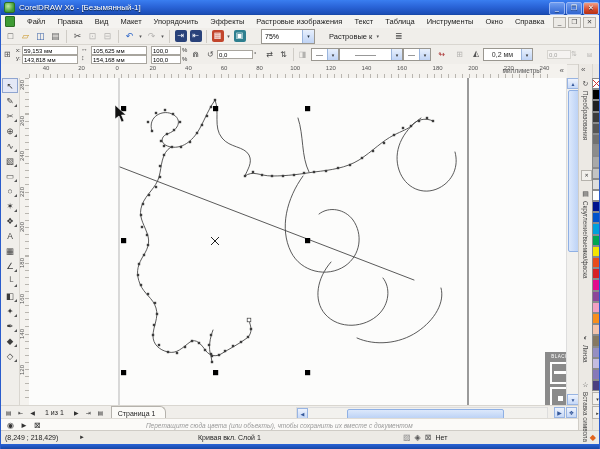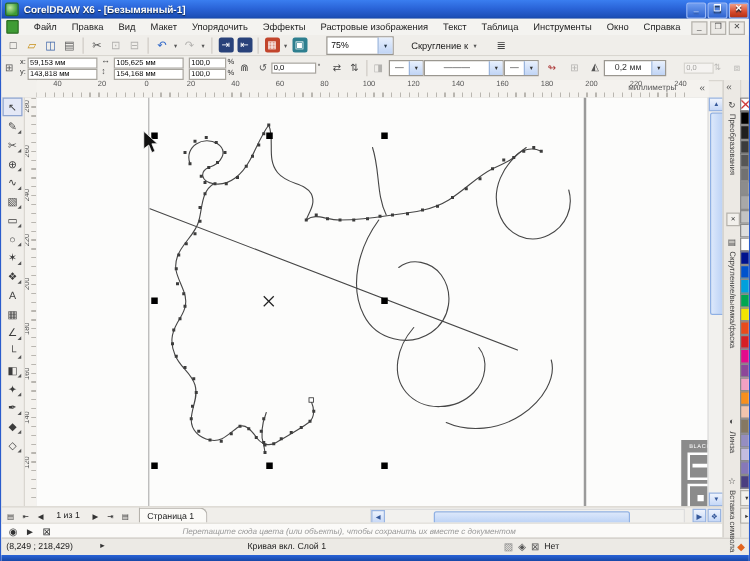--- a/index.html
+++ b/index.html
@@ -2,21 +2,21 @@
 <html><head>
 <meta charset="utf-8">
 <style>
   html,body{margin:0;padding:0;background:#9a9a9a;}
   #app{position:relative;width:600px;height:449px;font-family:"Liberation Sans",sans-serif;
        background:#f0eeea;overflow:hidden;border-left:1px solid #2a5ccc;border-right:1px solid #2a5ccc;box-sizing:border-box;
        -webkit-font-smoothing:antialiased;}
   
   #titlebar{position:absolute;left:0;top:0;width:600px;height:15px;
      background:linear-gradient(#3a7ef0,#2a64d8 45%,#1c4fb8 90%,#1646a4);
-     display:flex;align-items:center;color:#fff;font-size:8px;font-weight:bold;
+     display:flex;align-items:center;color:#fff;font-size:8px;font-weight:normal;
      text-shadow:0 1px 1px #123;}
   #app-icon{width:9px;height:9px;margin:0 4px 0 3px;border-radius:2px;
      background:radial-gradient(circle at 35% 35%,#bfe8a0,#3f9c35 70%);border:1px solid #2c6e24;}
   .winbtns{position:absolute;right:2px;top:2px;display:flex;gap:1px;}
   .wbtn{width:14px;height:11px;font-size:7px;line-height:10px;text-align:center;color:#fff;
      border:1px solid #9ab8f5;border-radius:2px;background:linear-gradient(#6f9df0,#2e63cf);}
   .wbtn.close{background:linear-gradient(#f0a088,#d6492c 60%,#b23014);}
   
   #menubar{position:absolute;left:0;top:15px;width:600px;height:13px;background:#f4f3f0;
      border-bottom:1px solid #d9d6d0;display:flex;align-items:center;font-size:7.5px;color:#222;}
@@ -191,21 +191,21 @@
         <span class="dda">▾</span>
         <div class="tbtn">
           <span class="chip" style="background: rgb(46, 127, 143);">▣</span>
         </div>
       </span>
     <div id="zoom-combo" class="combo">
       <span class="val" style="flex:1">75%</span>
       <span class="arrow">▾</span>
     </div>
     <div id="snap-btn">
-      <span>Скругление к</span>
+      <span>Растровые к</span>
       <span class="dda">▾</span>
     </div>
     <div class="tbtn" style="margin-left:10px">≣</div>
   </div>
 
   <div id="propbar">
     <span class="icon" style="left:3px;top:5px">⊞</span>
     <span class="plabel" style="left:15px;top:2px">x:</span>
     <input class="fld" style="left: 21px; top: 1px;" readonly="" value="59,153 мм">
     <span class="plabel" style="left:15px;top:10px">y:</span>

